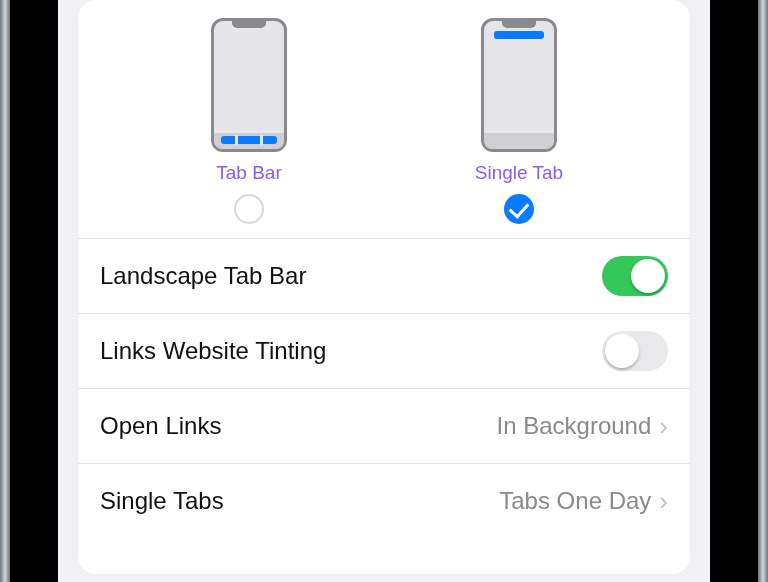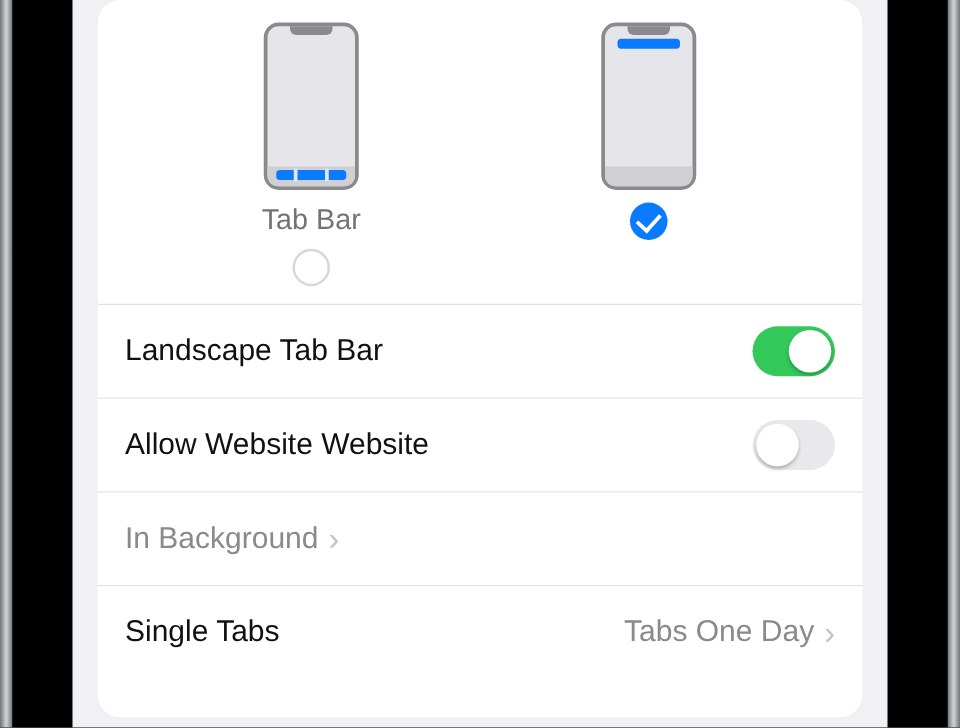--- a/index.html
+++ b/index.html
@@ -66,22 +66,22 @@
   }
   .opt {
     display: flex;
     flex-direction: column;
     align-items: center;
     width: 160px;
     cursor: pointer;
   }
   .opt-label {
     margin-top: 10px;
-    font-size: 23px;
-    color: #737373;
+    font-size: 19px;
+    color: #8b5cf6;
   }
   .radio {
     margin-top: 10px;
     width: 30px;
     height: 30px;
     border-radius: 50%;
     border: 2px solid #d7d7dc;
     background: #fff;
     box-sizing: border-box;
     position: relative;
@@ -230,40 +230,42 @@
           <div class="opt-label">Tab Bar</div>
           <div class="radio"></div>
         </div>
 
         <div class="opt">
           <div class="phone">
             <div class="notch"></div>
             <div class="bottom-bar"></div>
             <div class="topbar-pill"></div>
           </div>
+          <div class="opt-label">Single Tab</div>
           <div class="radio selected"></div>
         </div>
 
       </div>
 
       <div class="row">
         <span>Landscape Tab Bar</span>
         <div class="switch on">
           <div class="knob"></div>
         </div>
       </div>
 
       <div class="row">
-        <span>Allow Website Website</span>
+        <span>Links Website Tinting</span>
         <div class="switch off">
           <div class="knob"></div>
         </div>
       </div>
 
       <div class="row">
+        <span>Open Links</span>
         <span class="row-value">
           <span>In Background</span>
           <span class="chevron">›</span>
         </span>
       </div>
 
       <div class="row">
         <span>Single Tabs</span>
         <span class="row-value">
           <span>Tabs One Day</span>

